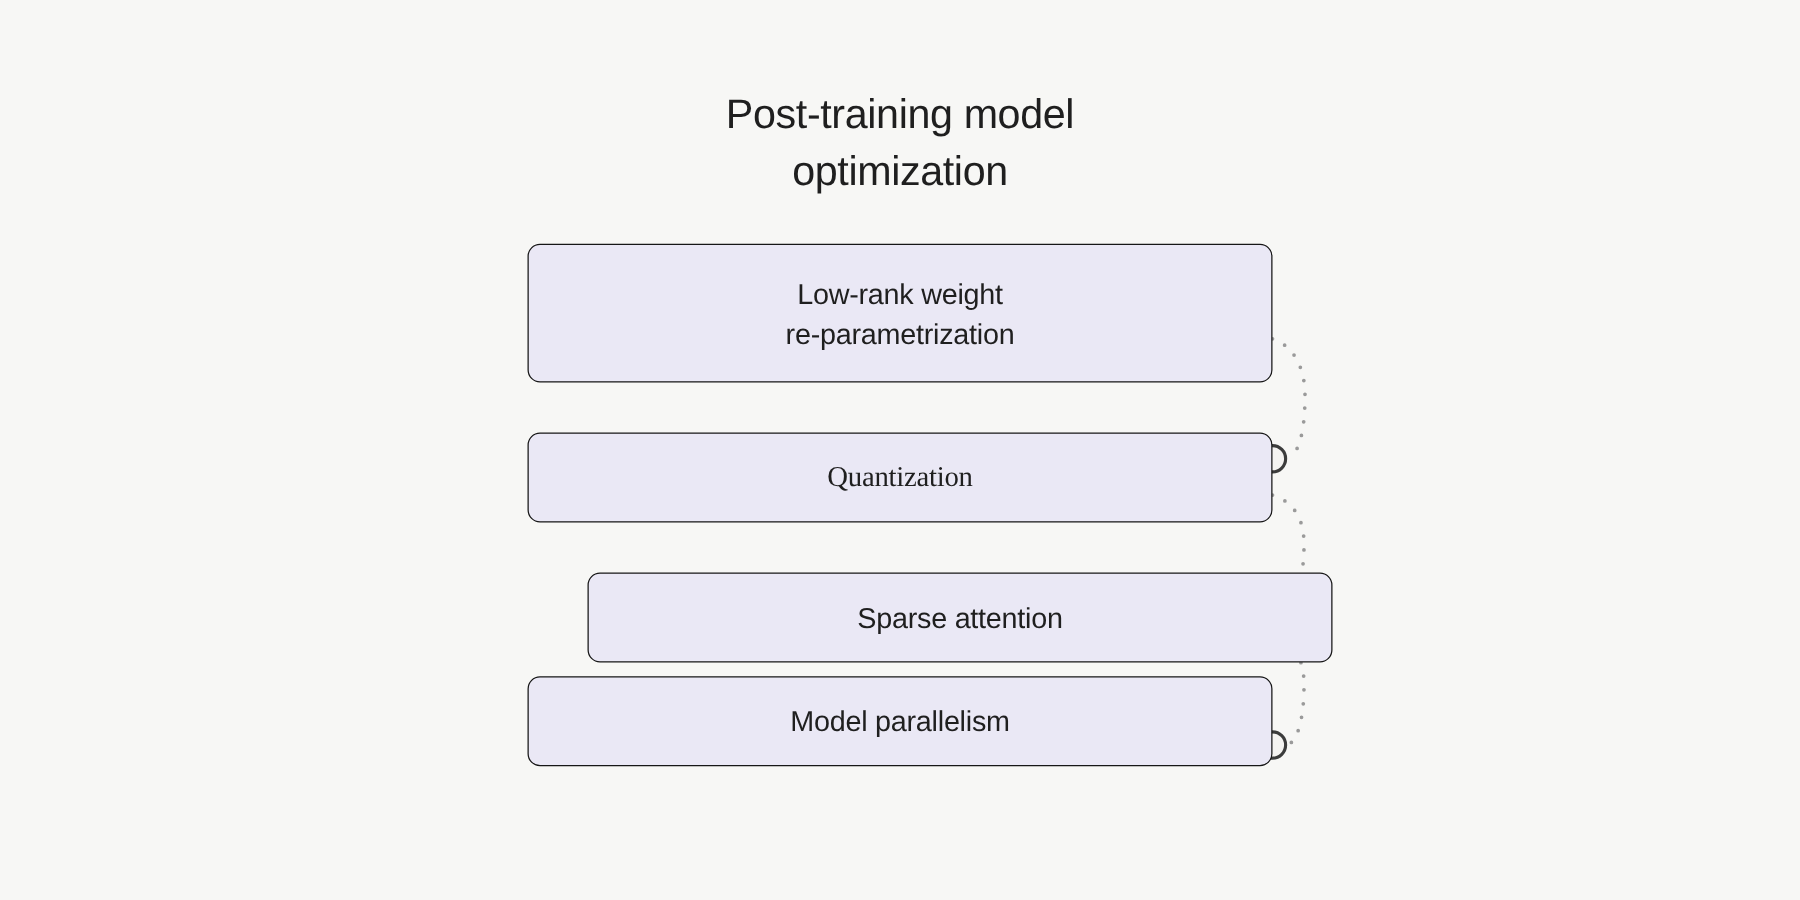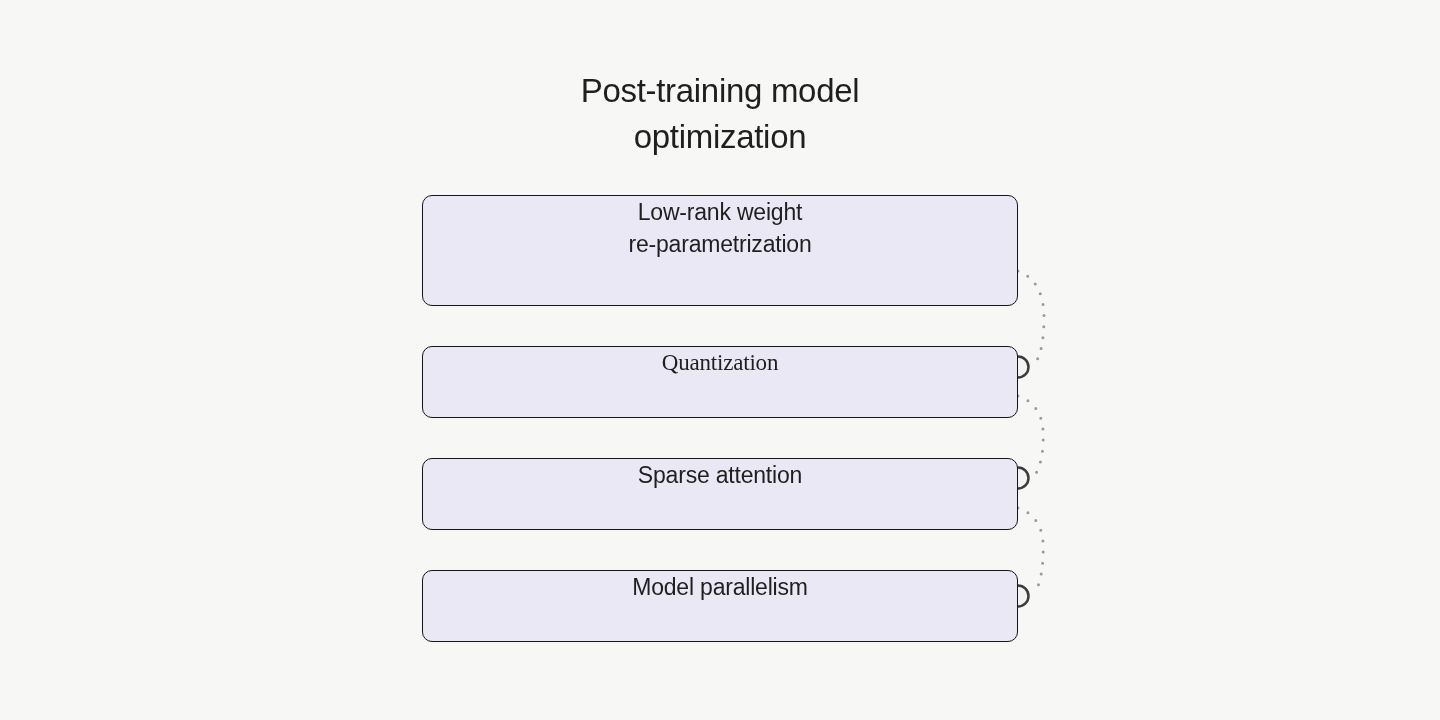--- a/index.html
+++ b/index.html
@@ -34,34 +34,35 @@
     white-space:pre-line;
   }
   .node{
     position:absolute;
     left:422px;
     width:596px;
     background:var(--node-fill);
     border:1.5px solid var(--node-border);
     border-radius:10px;
     display:flex;
+    align-items:center;
     justify-content:center;
     text-align:center;
   }
   .node-label{
     font-size:23px;
     line-height:32px;
     font-weight:500;
     letter-spacing:-0.2px;
     white-space:pre-line;
   }
   .n1{top:195px;height:111px;}
   .n2{top:346px;height:72px;font-family:Liberation Serif, serif;}
-  .n3{top:458px;height:72px;}
-  .n4{top:570px;height:72px;}
+  .n3{top:458px;height:72px;margin-left:48px;}
+  .n4{top:541px;height:72px;}
   .overlay{
     position:absolute;
     left:0;top:0;
     width:1440px;height:720px;
     pointer-events:none;
   }
   .arc{
     fill:none;
     stroke:var(--connector-dot);
     stroke-width:3;

